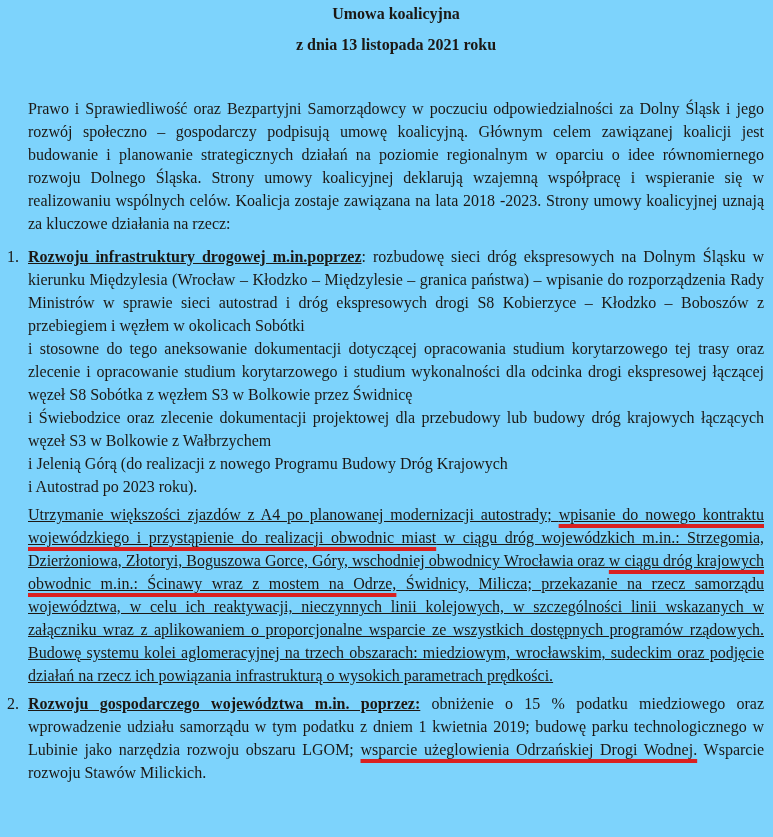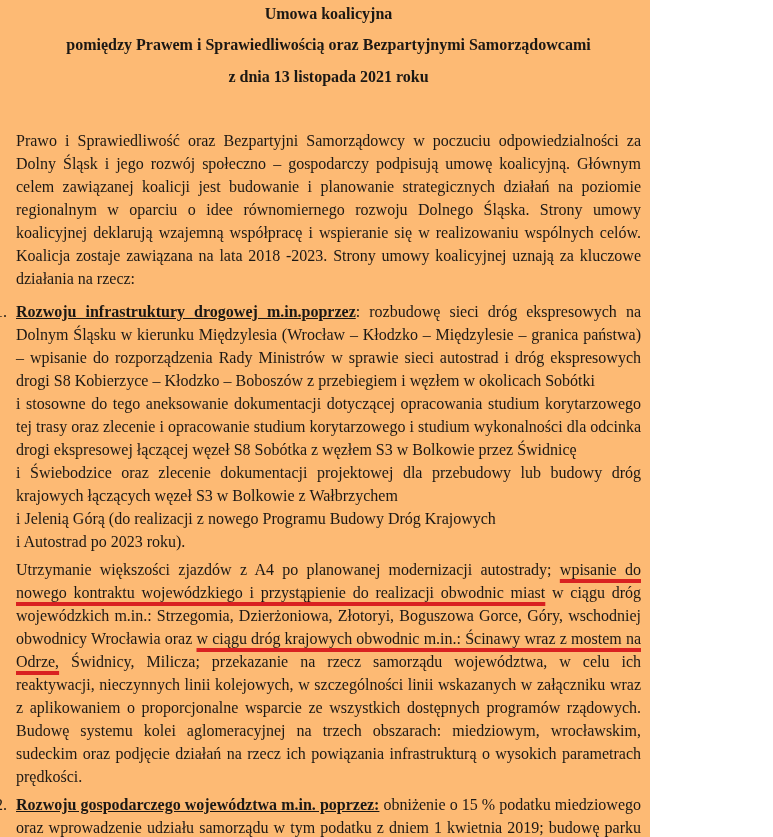--- a/index.html
+++ b/index.html
@@ -1,22 +1,22 @@
 <!DOCTYPE html>
 <html lang="pl"><head>
 <meta charset="utf-8">
 <style>
   html, body { margin: 0; padding: 0; background: #ffffff; }
   .page {
     position: relative;
-    width: 650px;
+    width: 773px;
     height: 837px;
     box-sizing: border-box;
-    padding: 4px 9px 0 16px;
-    background: #fdba74;
+    padding: 4px 9px 0 28px;
+    background: #7dd3fc;
     font-family: "Liberation Serif", "DejaVu Serif", serif;
     font-size: 16px;
     color: #1c1814;
     overflow: hidden;
   }
   .h {
     margin: 0 0 11px 0;
     text-align: center;
     font-weight: bold;
     line-height: 20px;
@@ -25,21 +25,21 @@
   .h-last { margin-bottom: 42px; }
   .par {
     margin: 0;
     text-align: justify;
     line-height: 23px;
   }
   .intro { margin-bottom: 10px; }
   .items { list-style: none; margin: 0; padding: 0; }
   .item { position: relative; }
   .item + .item { margin-top: 5px; }
-  .par + .par { margin-top: 5px; }
+  .par + .par { margin-top: 5px; text-decoration: underline; }
   .num {
     position: absolute;
     left: -21px;
     top: 0;
     line-height: 23px;
   }
   .lead { font-weight: bold; text-decoration: underline; }
   .redu {
     text-decoration-line: underline;
     text-decoration-color: #d92121;
@@ -47,21 +47,20 @@
     text-underline-offset: 4px;
   }
 </style>
 </head>
 <body>
 
 <div class="page">
 
   <header>
     <p class="h">Umowa koalicyjna</p>
-    <p class="h h-mid">pomiędzy Prawem i Sprawiedliwością oraz Bezpartyjnymi Samorządowcami</p>
     <p class="h h-last">z dnia 13 listopada 2021 roku</p>
   </header>
 
   <p class="par intro">Prawo i Sprawiedliwość oraz Bezpartyjni Samorządowcy w poczuciu odpowiedzialności za Dolny Śląsk i jego rozwój społeczno – gospodarczy podpisują umowę koalicyjną. Głównym celem zawiązanej koalicji jest budowanie i planowanie strategicznych działań na poziomie regionalnym w oparciu o idee równomiernego rozwoju Dolnego Śląska. Strony umowy koalicyjnej deklarują wzajemną współpracę i wspieranie się w realizowaniu wspólnych celów. Koalicja zostaje zawiązana na lata 2018 -2023. Strony umowy koalicyjnej uznają za kluczowe działania na rzecz:</p>
 
   <ol class="items">
 
     <li class="item">
       <span class="num">1.</span>
       <p class="par"><b class="lead">Rozwoju infrastruktury drogowej m.in.poprzez</b><span>: rozbudowę sieci dróg ekspresowych na Dolnym Śląsku w kierunku Międzylesia (Wrocław – Kłodzko – Międzylesie – granica państwa) – wpisanie do rozporządzenia Rady Ministrów w sprawie sieci autostrad i dróg ekspresowych drogi S8 Kobierzyce – Kłodzko – Boboszów z przebiegiem i węzłem w okolicach Sobótki</span><br><span>i stosowne do tego aneksowanie dokumentacji dotyczącej opracowania studium korytarzowego tej trasy oraz zlecenie i opracowanie studium korytarzowego i studium wykonalności dla odcinka drogi ekspresowej łączącej węzeł S8 Sobótka z węzłem S3 w Bolkowie przez Świdnicę</span><br><span>i Świebodzice oraz zlecenie dokumentacji projektowej dla przebudowy lub budowy dróg krajowych łączących węzeł S3 w Bolkowie z Wałbrzychem</span><br><span>i Jelenią Górą (do realizacji z nowego Programu Budowy Dróg Krajowych</span><br><span>i Autostrad po 2023 roku).</span></p>

